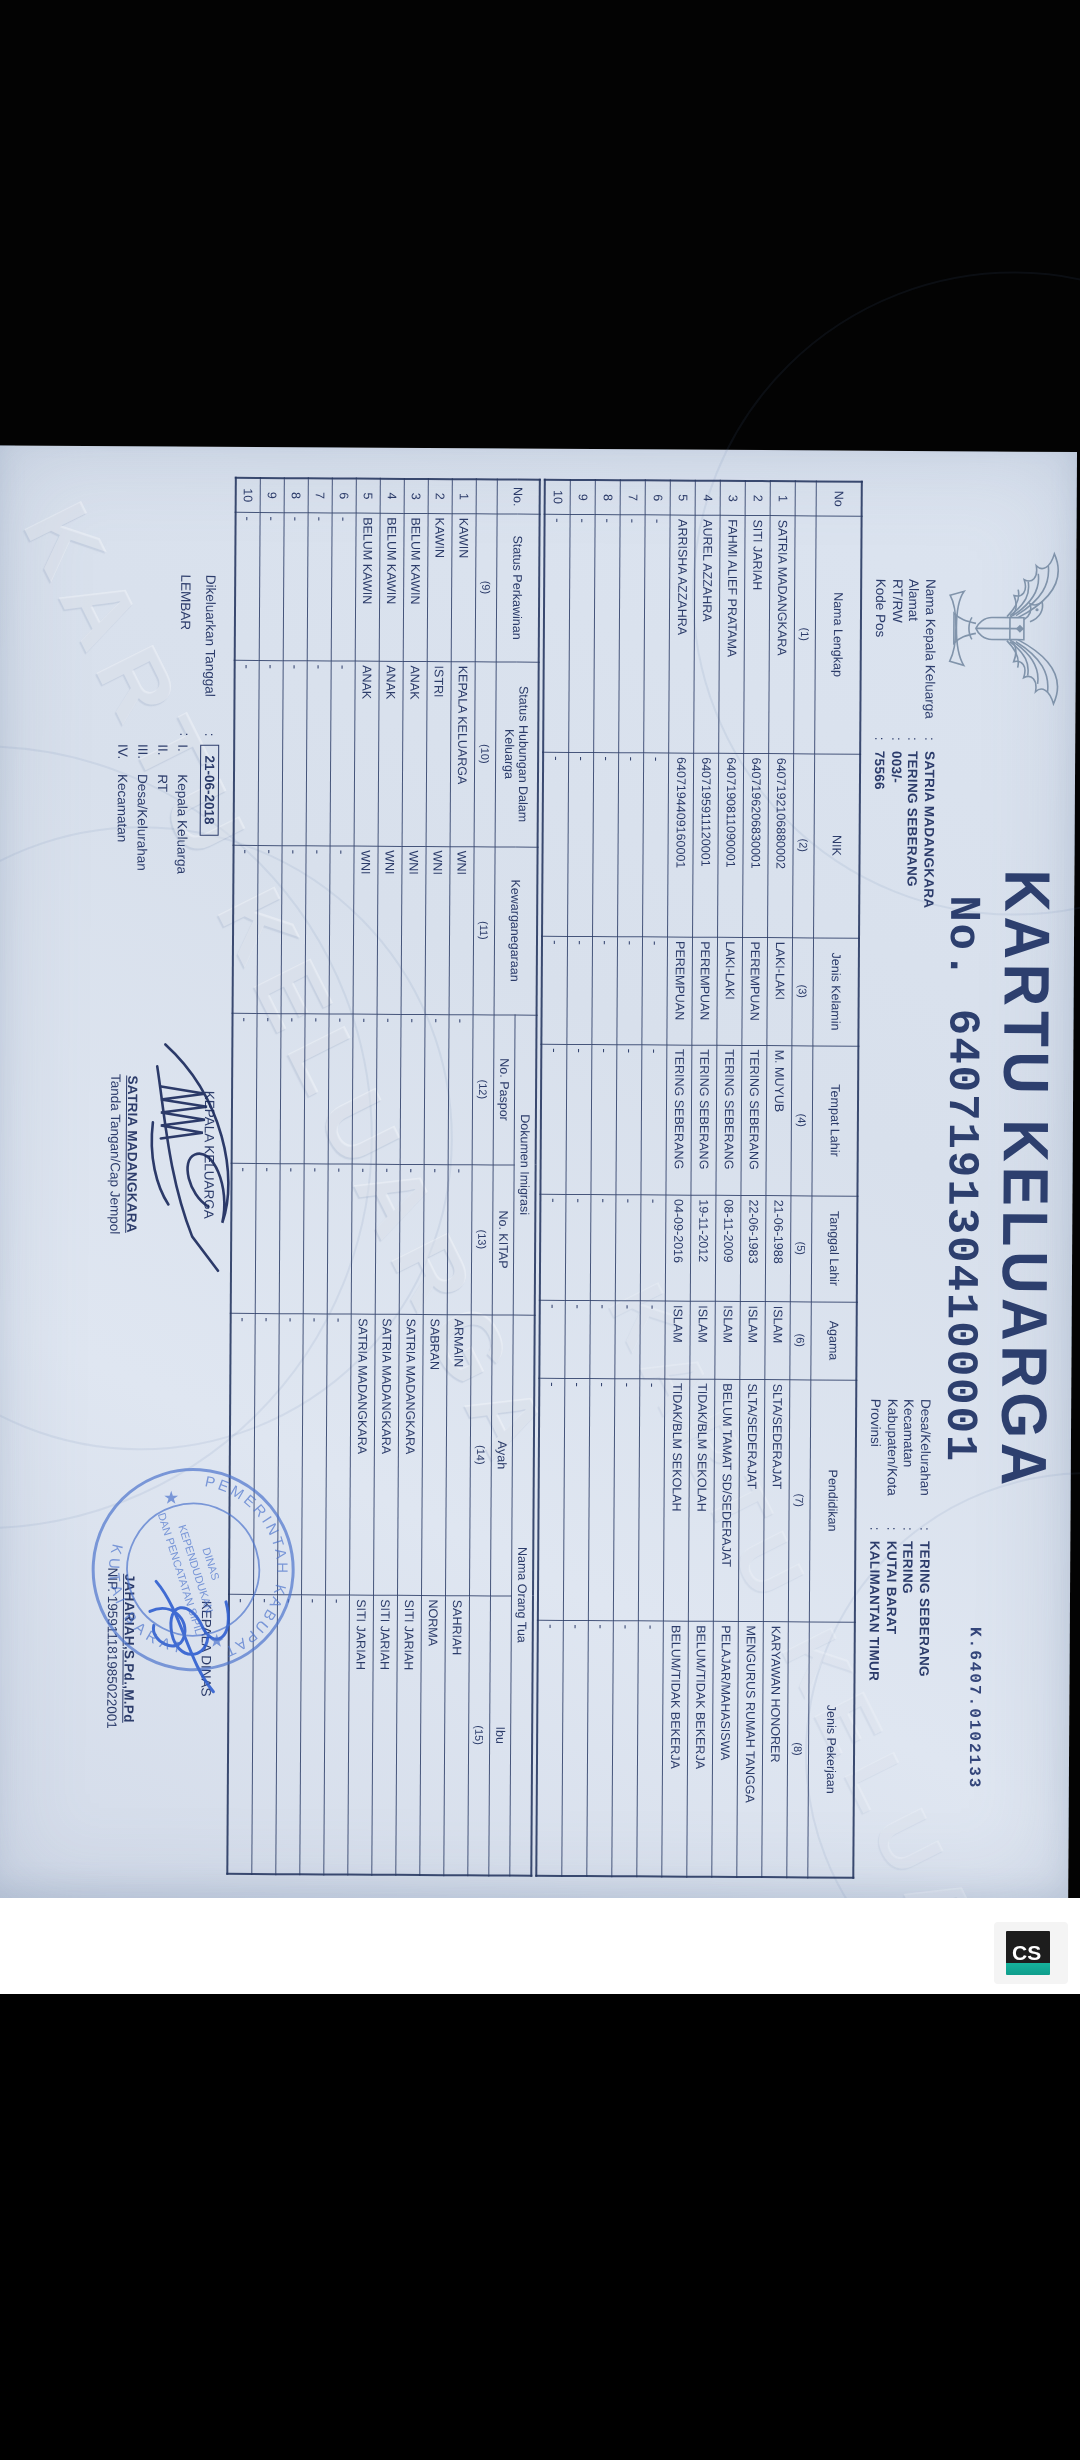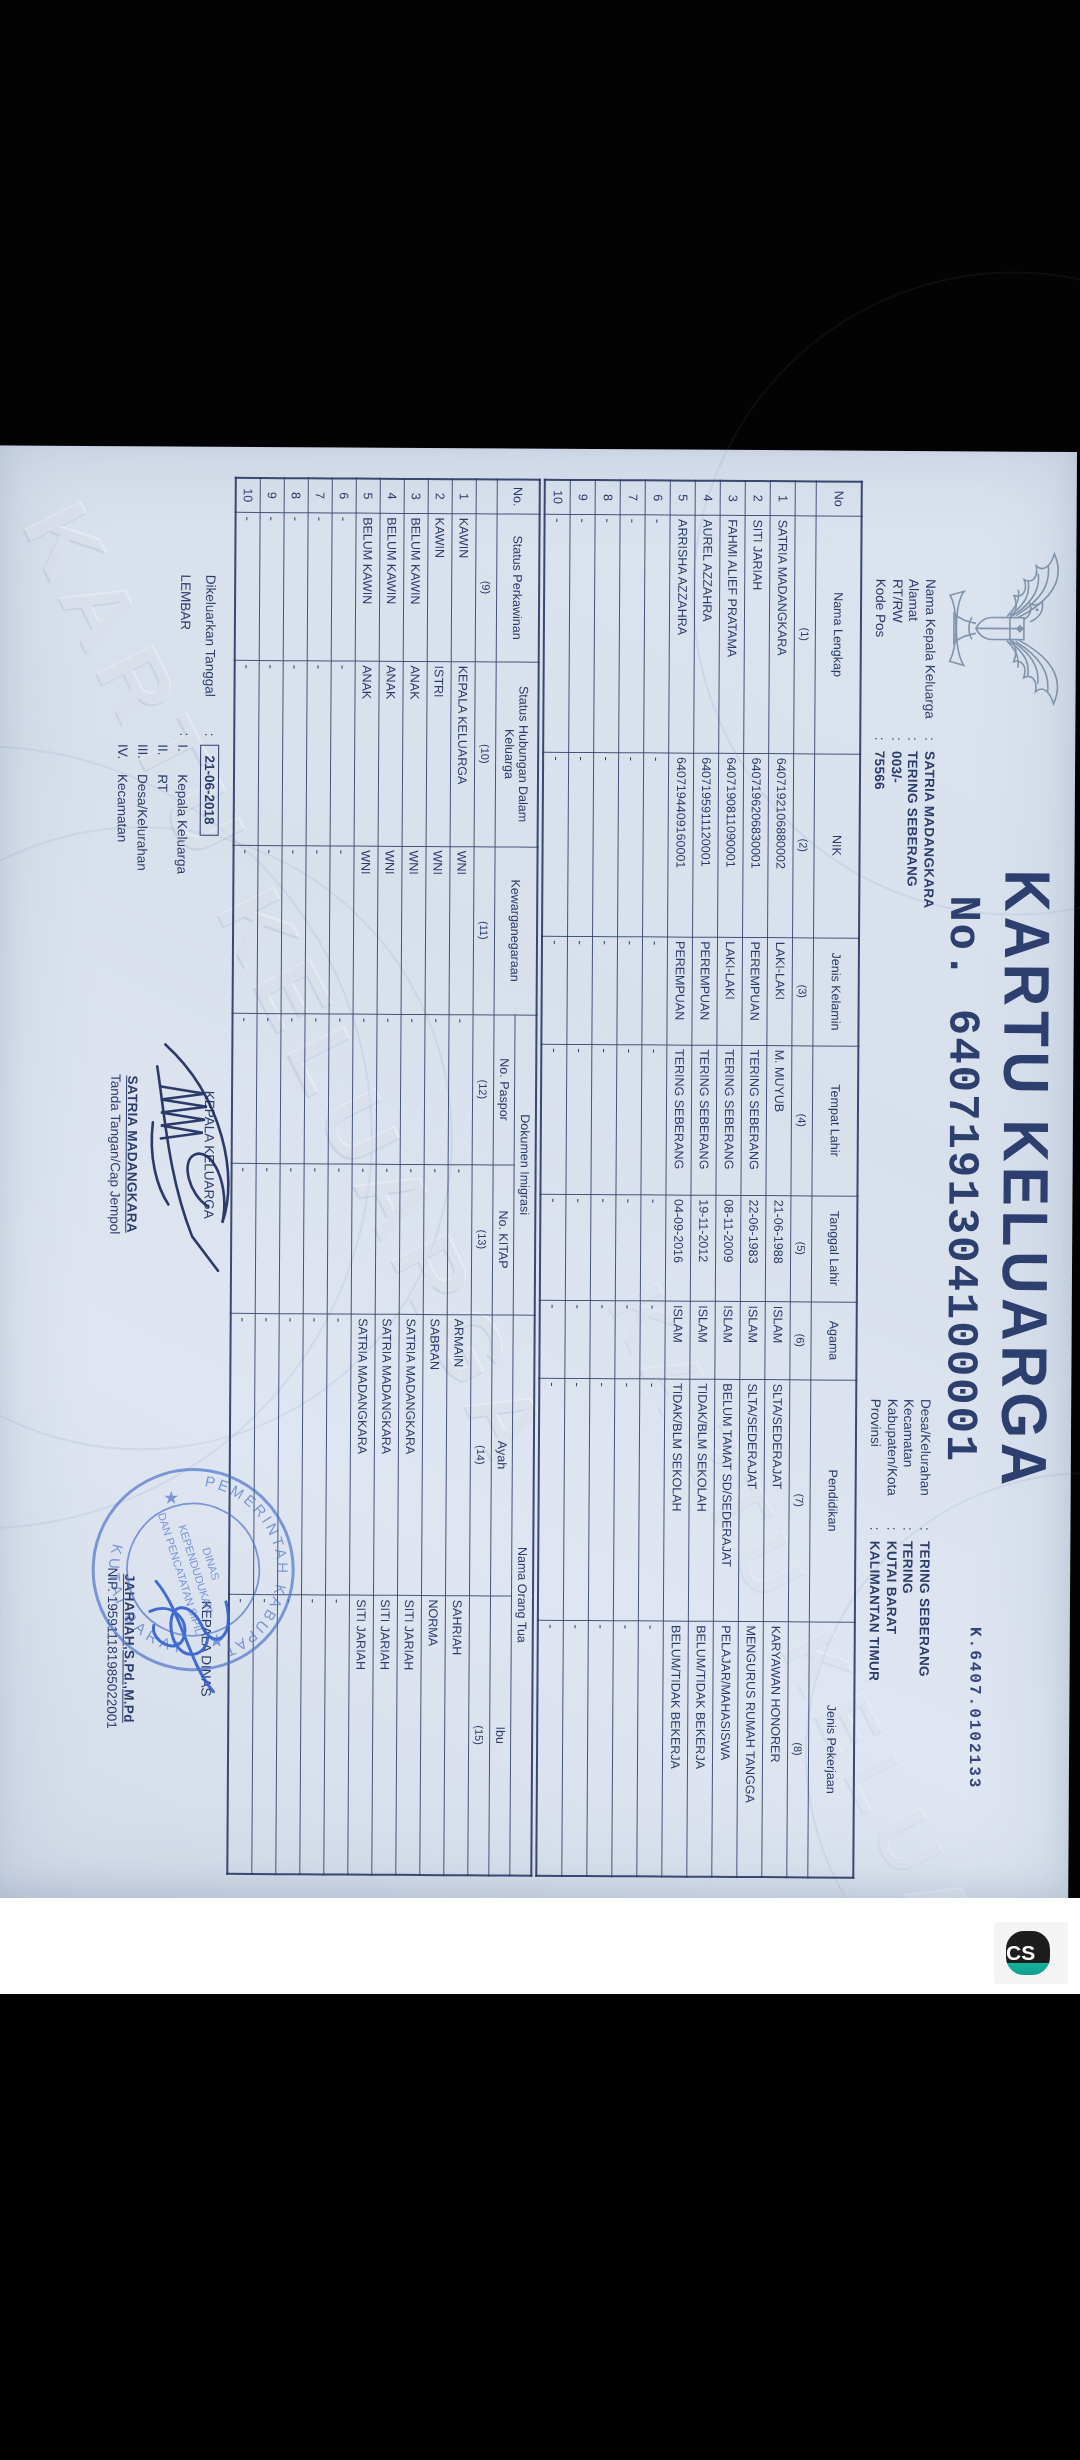--- a/index.html
+++ b/index.html
@@ -59,24 +59,24 @@
   #fright{left:1012px;top:856px;width:380px;text-align:center;}
   .signname{font-weight:bold;text-decoration:underline;margin-top:62px;letter-spacing:.3px;}
   .signcap{margin-top:2px;}
   .sig{position:absolute;pointer-events:none;}
   
   #stamp{position:absolute;left:1008px;top:762px;opacity:.85;}
   
   #white-band{position:absolute;left:0;top:1898px;width:1080px;height:96px;background:#ffffff;}
   #cs-badge{position:absolute;right:12px;top:1922px;height:62px;background:#f4f4f4;
             border-radius:4px;display:flex;align-items:center;padding:0 18px 0 12px;gap:14px;}
-  #cs-logo{width:44px;height:44px;border-radius:18px;
+  #cs-logo{width:44px;height:44px;border-radius:1px;
            background:linear-gradient(180deg,#1d1d1d 0%,#1d1d1d 72%,#16b39c 72%,#0f9d8c 100%);
            color:#fff;font-weight:bold;font-size:21px;display:flex;align-items:center;
-           justify-content:flex-start;box-sizing:border-box;letter-spacing:0;}
+           justify-content:flex-start;padding-left:6px;box-sizing:border-box;letter-spacing:0;}
   #cs-text{font-size:33px;color:#4c4c4c;letter-spacing:.5px;}
   #black-bottom{position:absolute;left:0;top:1994px;width:1080px;height:466px;background:#000;}
 </style>
 </head>
 <body>
 
 <div id="scene">
 
   <div id="doc">
 

